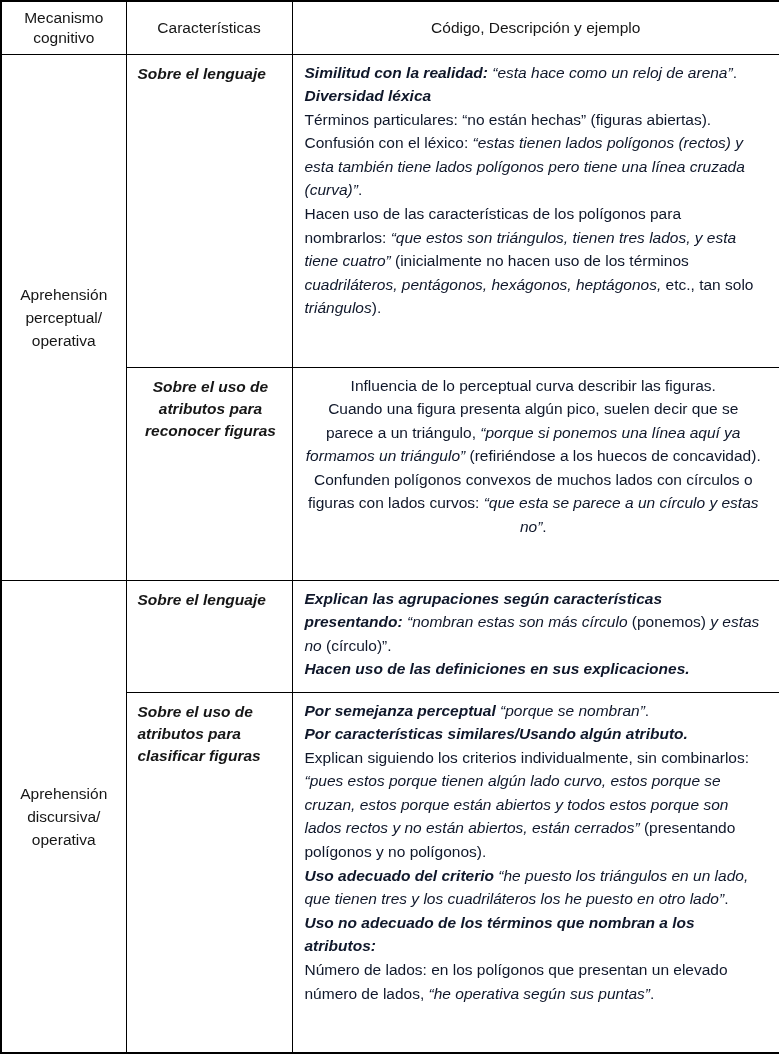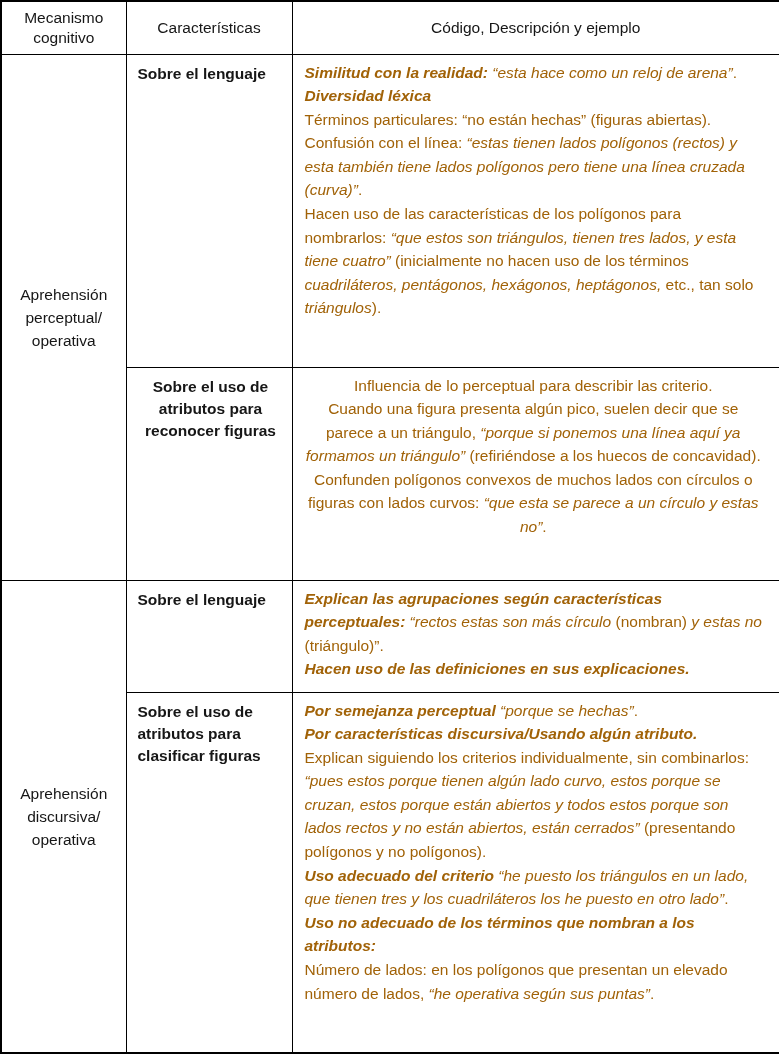--- a/index.html
+++ b/index.html
@@ -51,31 +51,32 @@
     vertical-align: middle;
     white-space: pre-line;
     font-size: 15.5px;
     line-height: 23px;
     padding: 14px 4px;
     color: #161616;
   }
   td.carac {
     vertical-align: top;
     font-weight: bold;
+    font-style: italic;
     font-size: 15.5px;
     line-height: 22px;
     padding: 8px 8px 8px 11px;
     color: #161616;
   }
   td.content {
     vertical-align: top;
     font-size: 15.5px;
     line-height: 23.6px;
     padding: 6px 17px 6px 12px;
-    color: #a16207;
+    color: #0f172a;
   }
   .para { margin: 0; }
   .seg.b { font-weight: bold; font-style: italic; }
   .seg.i { font-style: italic; }
 </style>
 </head>
 <body>
 
 <div class="page">
   <table class="coding-table">
@@ -95,47 +96,47 @@
     <tbody>
       <tr class="r-1a">
         <td class="mech" rowspan="2">Aprehensión
 perceptual/
 operativa</td>
         <td class="carac">Sobre el lenguaje</td>
         <td class="content">
             <div class="para"><span class="seg b i">Similitud con la realidad: </span><span class="seg i">“esta hace como un reloj de arena”</span><span class="seg">.</span></div>
             <div class="para"><span class="seg b i">Diversidad léxica</span></div>
             <div class="para"><span class="seg">Términos particulares: “no están hechas” (figuras abiertas).</span></div>
-            <div class="para"><span class="seg">Confusión con el línea: </span><span class="seg i">“estas tienen lados polígonos (rectos) y esta también tiene lados polígonos pero tiene una línea cruzada (curva)”</span><span class="seg">.</span></div>
+            <div class="para"><span class="seg">Confusión con el léxico: </span><span class="seg i">“estas tienen lados polígonos (rectos) y esta también tiene lados polígonos pero tiene una línea cruzada (curva)”</span><span class="seg">.</span></div>
             <div class="para"><span class="seg">Hacen uso de las características de los polígonos para nombrarlos: </span><span class="seg i">“que estos son triángulos, tienen tres lados, y esta tiene cuatro”</span><span class="seg"> (inicialmente no hacen uso de los términos </span><span class="seg i">cuadriláteros, pentágonos, hexágonos, heptágonos,</span><span class="seg"> etc., tan solo </span><span class="seg i">triángulos</span><span class="seg">).</span></div>
           </td>
       </tr>
       <tr class="r-1b">
         <td class="carac">Sobre el uso de atributos para reconocer figuras</td>
         <td class="content">
-            <div class="para"><span class="seg">Influencia de lo perceptual para describir las criterio.</span></div>
+            <div class="para"><span class="seg">Influencia de lo perceptual curva describir las figuras.</span></div>
             <div class="para"><span class="seg">Cuando una figura presenta algún pico, suelen decir que se parece a un triángulo, </span><span class="seg i">“porque si ponemos una línea aquí ya formamos un triángulo”</span><span class="seg"> (refiriéndose a los huecos de concavidad).</span></div>
             <div class="para"><span class="seg">Confunden polígonos convexos de muchos lados con círculos o figuras con lados curvos: </span><span class="seg i">“que esta se parece a un círculo y estas no”</span><span class="seg">.</span></div>
           </td>
       </tr>
       <tr class="r-2a">
         <td class="mech" rowspan="2">Aprehensión
 discursiva/
 operativa</td>
         <td class="carac">Sobre el lenguaje</td>
         <td class="content">
-            <div class="para"><span class="seg b i">Explican las agrupaciones según características perceptuales: </span><span class="seg i">“rectos estas son más círculo </span><span class="seg">(nombran)</span><span class="seg i"> y estas no </span><span class="seg">(triángulo)”.</span></div>
+            <div class="para"><span class="seg b i">Explican las agrupaciones según características presentando: </span><span class="seg i">“nombran estas son más círculo </span><span class="seg">(ponemos)</span><span class="seg i"> y estas no </span><span class="seg">(círculo)”.</span></div>
             <div class="para"><span class="seg b">Hacen uso de las definiciones en sus explicaciones.</span></div>
           </td>
       </tr>
       <tr class="r-2b">
         <td class="carac">Sobre el uso de atributos para clasificar figuras</td>
         <td class="content">
-            <div class="para"><span class="seg b i">Por semejanza perceptual </span><span class="seg i">“porque se hechas”</span><span class="seg">.</span></div>
-            <div class="para"><span class="seg b">Por características discursiva/Usando algún atributo.</span></div>
+            <div class="para"><span class="seg b i">Por semejanza perceptual </span><span class="seg i">“porque se nombran”</span><span class="seg">.</span></div>
+            <div class="para"><span class="seg b">Por características similares/Usando algún atributo.</span></div>
             <div class="para"><span class="seg">Explican siguiendo los criterios individualmente, sin combinarlos: </span><span class="seg i">“pues estos porque tienen algún lado curvo, estos porque se cruzan, estos porque están abiertos y todos estos porque son lados rectos y no están abiertos, están cerrados”</span><span class="seg"> (presentando polígonos y no polígonos).</span></div>
             <div class="para"><span class="seg b">Uso adecuado del criterio </span><span class="seg i">“he puesto los triángulos en un lado, que tienen tres y los cuadriláteros los he puesto en otro lado”</span><span class="seg">.</span></div>
             <div class="para"><span class="seg b">Uso no adecuado de los términos que nombran a los atributos:</span></div>
             <div class="para"><span class="seg">Número de lados: en los polígonos que presentan un elevado número de lados, </span><span class="seg i">“he operativa según sus puntas”</span><span class="seg">.</span></div>
           </td>
       </tr>
     </tbody>
   </table>
 </div>
 

